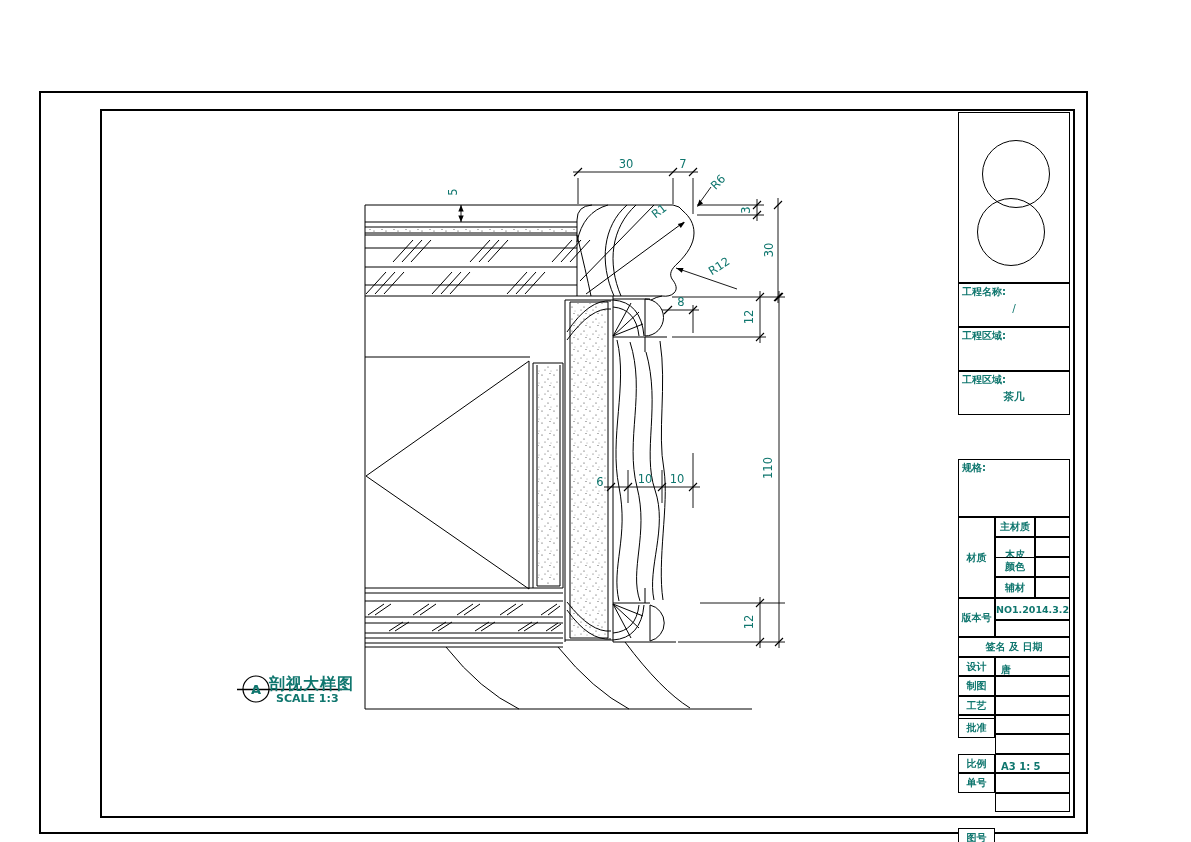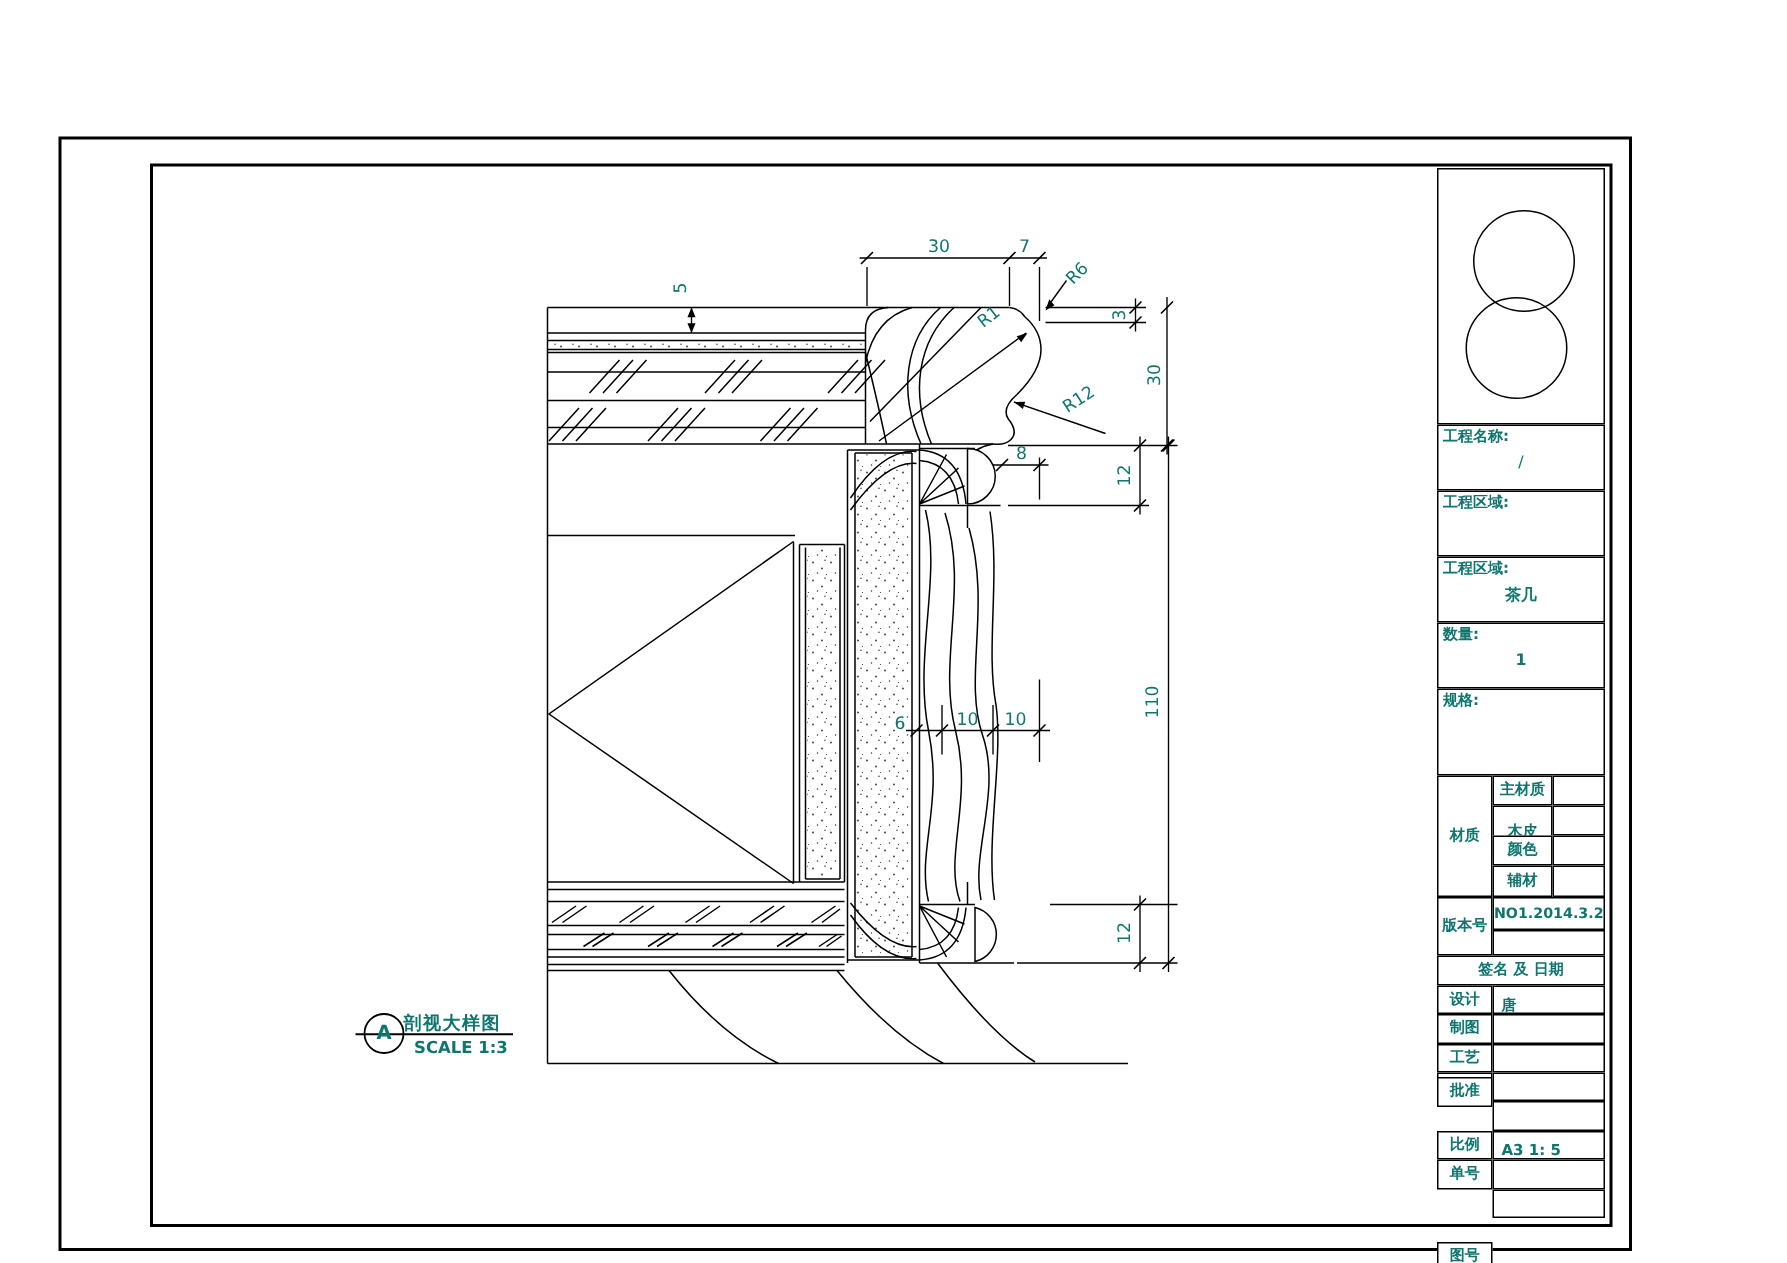--- a/index.html
+++ b/index.html
@@ -7,21 +7,21 @@
         font-family:"DejaVu Sans",sans-serif;color:#0f766e;}
   svg{position:absolute;left:0;top:0;}
   .dtext{position:absolute;transform:translate(-50%,-50%);font-size:11.5px;white-space:nowrap;}
   .r90{transform:translate(-50%,-50%) rotate(-90deg);}
   .r45{transform:translate(-50%,-50%) rotate(-45deg);}
   .r38{transform:translate(-50%,-50%) rotate(-38deg);}
   .r33{transform:translate(-50%,-50%) rotate(-33deg);}
   
   .co-letter{position:absolute;left:256px;top:689px;transform:translate(-50%,-50%);
              font-size:13px;font-weight:bold;}
-  .co-title{position:absolute;left:269px;top:674px;font-size:12px;font-weight:bold;letter-spacing:1px;}
+  .co-title{position:absolute;left:269px;top:674px;font-size:16px;font-weight:bold;letter-spacing:1px;}
   .co-scale{position:absolute;left:276px;top:692px;font-size:11px;font-weight:bold;}
   
   #tb{position:absolute;left:958px;top:112px;width:112px;height:700px;}
   .tbc{position:absolute;box-sizing:border-box;border:1px solid #000;background:#fff;}
   .tbl{font-size:10px;font-weight:bold;padding:2px 0 0 3px;line-height:12px;}
   .tbv{font-size:10.5px;text-align:center;}
   .cc{display:flex;align-items:center;justify-content:center;text-align:center;}
   .circle{position:absolute;width:66px;height:66px;border:1px solid #000;border-radius:50%;background:transparent;}
 </style>
 </head>
@@ -159,24 +159,20 @@
   <div class="tbc" style="left:0;top:215px;width:112px;height:44px">
     <div class="tbl">工程区域:</div>
     <div class="tbv" style="margin-top:4px"></div>
   </div>
 
   <div class="tbc" style="left:0;top:259px;width:112px;height:44px">
     <div class="tbl">工程区域:</div>
     <div class="tbv" style="margin-top:4px;font-weight:bold">茶几</div>
   </div>
 
-  <div class="tbc" style="left:0;top:303px;width:112px;height:44px">
-    <div class="tbl">数量:</div>
-    <div class="tbv" style="margin-top:4px;font-weight:bold">1</div>
-  </div>
 
   <div class="tbc" style="left:0;top:347px;width:112px;height:58px">
     <div class="tbl">规格:</div>
     <div class="tbv"></div>
   </div>
 
   <div class="tbc cc" style="left:0;top:405px;width:37px;height:81px">
     <span class="tbl" style="padding:0">材质</span>
   </div>
   <div class="tbc cc" style="left:37px;top:405px;width:40px;height:20px">

